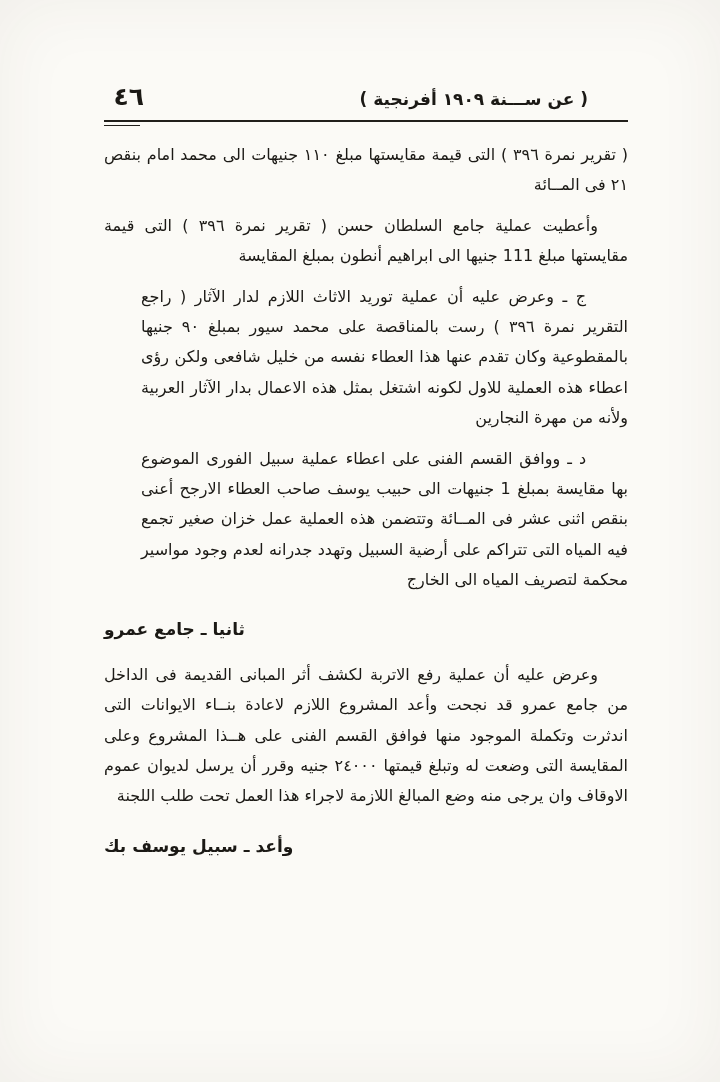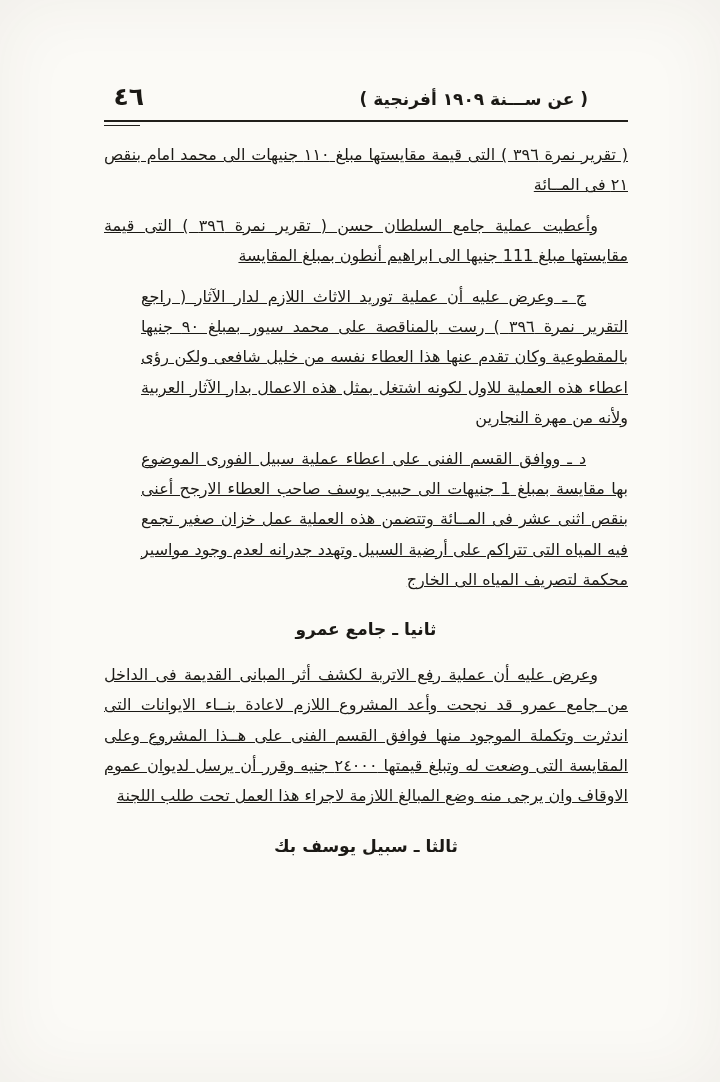--- a/index.html
+++ b/index.html
@@ -57,33 +57,32 @@
   }
   .body {
     padding: 18px 92px 0 104px;
     text-align: justify;
     font-size: 16px;
     line-height: 1.9;
   }
   p.para {
     margin: 0 0 10px 0;
     text-indent: 30px;
-    text-decoration: underline;
   }
   p.para.flush {
     text-indent: 0;
   }
   p.para.lettered {
     text-indent: 42px;
     margin-left: 37px;
   }
   h2.section {
     font-size: 17px;
     font-weight: bold;
-    text-align: center;
+    text-align: left;
     margin: 18px 0 14px 0;
     text-indent: 0;
   }
 </style>
 </head>
 <body>
 
 <div class="page">
 
   <div class="header">
@@ -96,16 +95,16 @@
     <span class="rule-tail"></span>
   </div>
 
   <div class="body">
     <p class="para flush">( تقرير نمرة ٣٩٦ ) التى قيمة مقايستها مبلغ ١١٠ جنيهات الى محمد امام بنقص ٢١ فى المــائة</p>
     <p class="para">وأعطيت عملية جامع السلطان حسن ( تقرير نمرة ٣٩٦ ) التى قيمة مقايستها مبلغ 111 جنيها الى ابراهيم أنطون بمبلغ المقايسة</p>
     <p class="para lettered">ج ـ وعرض عليه أن عملية توريد الاثاث اللازم لدار الآثار ( راجع التقرير نمرة ٣٩٦ ) رست بالمناقصة على محمد سيور بمبلغ ٩٠ جنيها بالمقطوعية وكان تقدم عنها هذا العطاء نفسه من خليل شافعى ولكن رؤى اعطاء هذه العملية للاول لكونه اشتغل بمثل هذه الاعمال بدار الآثار العربية ولأنه من مهرة النجارين</p>
     <p class="para lettered">د ـ ووافق القسم الفنى على اعطاء عملية سبيل الفورى الموضوع بها مقايسة بمبلغ 1 جنيهات الى حبيب يوسف صاحب العطاء الارجح أعنى بنقص اثنى عشر فى المــائة وتتضمن هذه العملية عمل خزان صغير تجمع فيه المياه التى تتراكم على أرضية السبيل وتهدد جدرانه لعدم وجود مواسير محكمة لتصريف المياه الى الخارج</p>
     <h2 class="section">ثانيا ـ جامع عمرو</h2>
     <p class="para">وعرض عليه أن عملية رفع الاتربة لكشف أثر المبانى القديمة فى الداخل من جامع عمرو قد نجحت وأعد المشروع اللازم لاعادة بنــاء الايوانات التى اندثرت وتكملة الموجود منها فوافق القسم الفنى على هــذا المشروع وعلى المقايسة التى وضعت له وتبلغ قيمتها ٢٤٠٠٠ جنيه وقرر أن يرسل لديوان عموم الاوقاف وان يرجى منه وضع المبالغ اللازمة لاجراء هذا العمل تحت طلب اللجنة</p>
-    <h2 class="section">ثالثا ـ سبيل يوسف بك</h2>
+    <h2 class="section">وأعد ـ سبيل يوسف بك</h2>
   </div>
 
 </div>
 
 </body></html>

